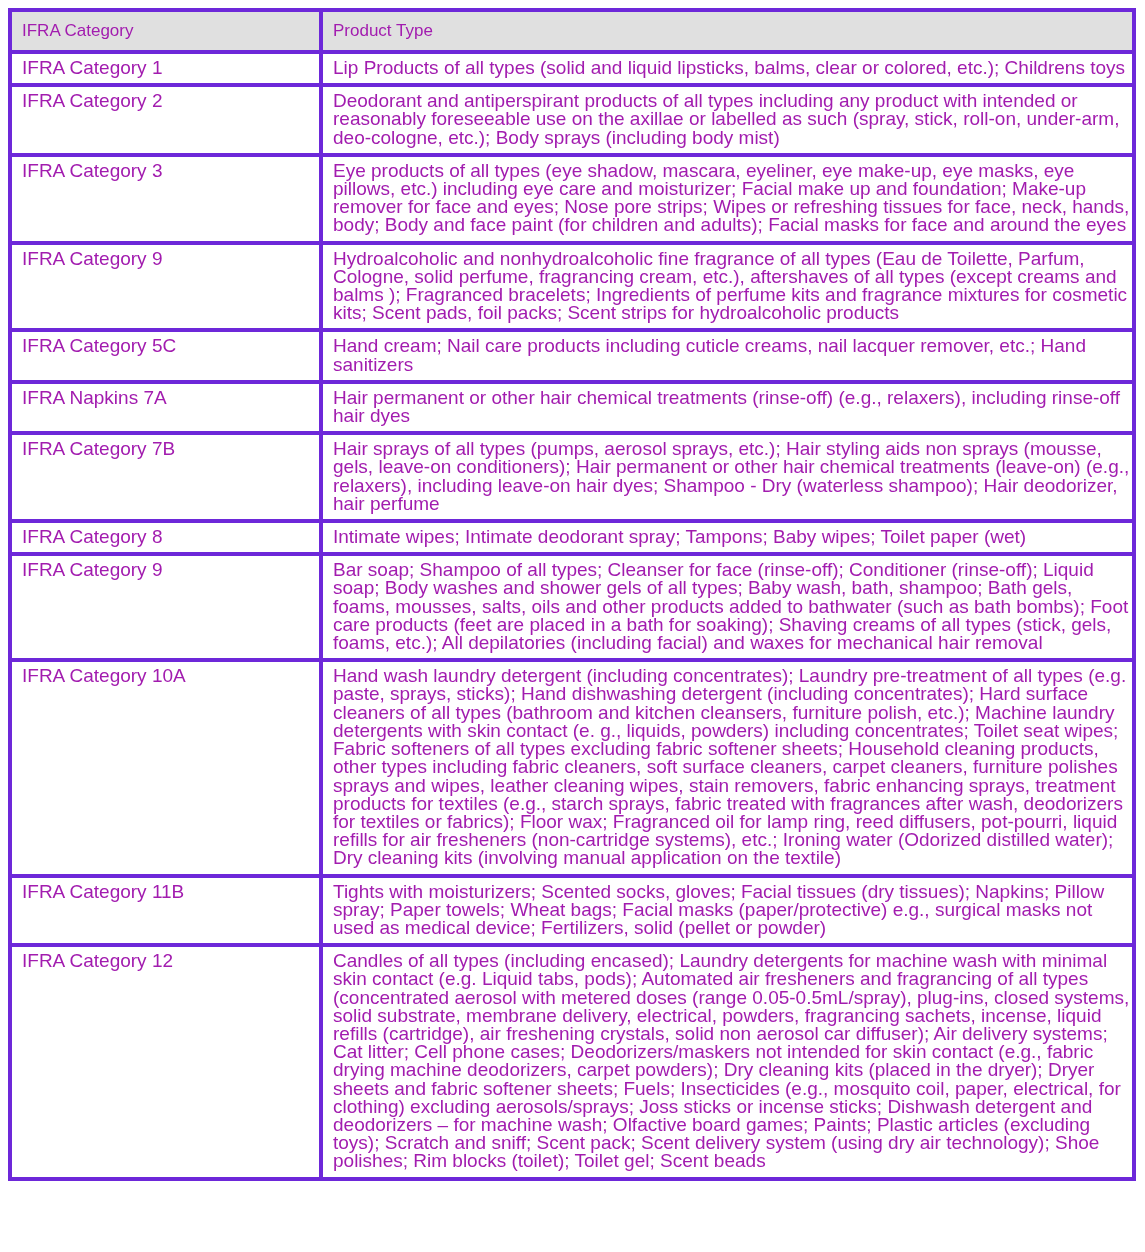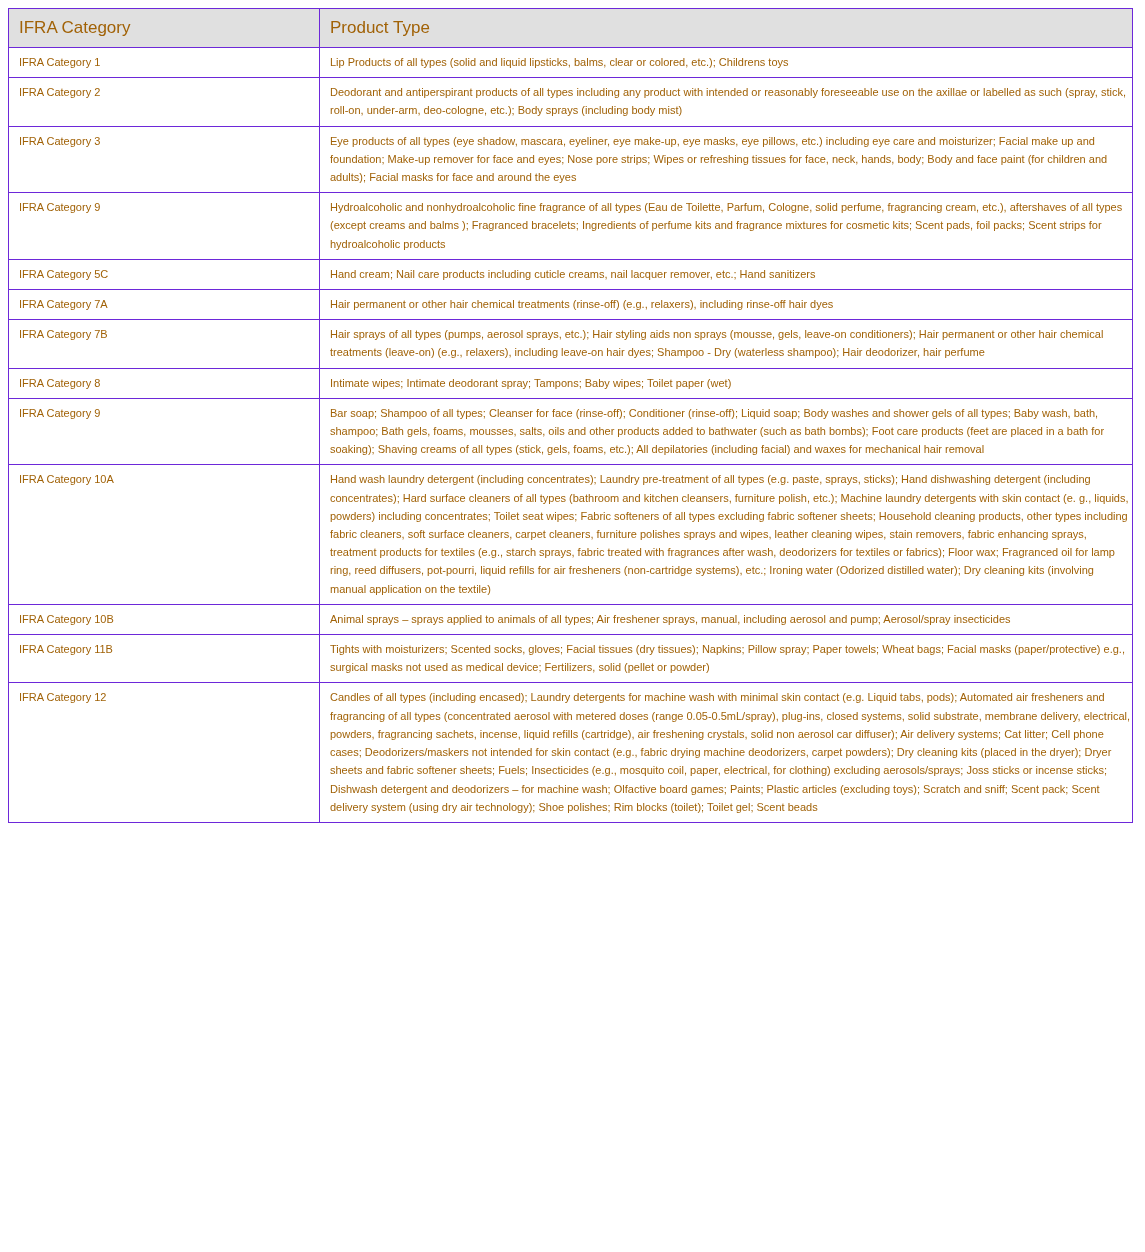--- a/index.html
+++ b/index.html
@@ -18,34 +18,34 @@
   table.ifra-table {
     border-collapse: collapse;
     width: 1124px;
     table-layout: fixed;
     background: #ffffff;
   }
   table.ifra-table col.col-category { width: 311px; }
   table.ifra-table col.col-product  { width: 813px; }
   table.ifra-table th,
   table.ifra-table td {
-    border: 1px solid #6d28d9;
+    border: 4px solid #6d28d9;
     vertical-align: top;
     text-align: left;
-    color: #a16207;
+    color: #a21caf;
   }
   table.ifra-table th {
     background: #e0e0e0;
     font-size: 17px;
     font-weight: 400;
     padding: 8px 10px 9px 10px;
     line-height: 21px;
   }
   table.ifra-table td {
-    font-size: 11px;
+    font-size: 19px;
     font-weight: 400;
     padding: 5px 0 6px 10px;
     line-height: 18.2px;
     background: #ffffff;
     margin-left: 20px;
   }
 </style>
 </head>
 <body>
 
@@ -76,44 +76,40 @@
         </tr>
         <tr>
           <td>IFRA Category 9</td>
           <td>Hydroalcoholic and nonhydroalcoholic fine fragrance of all types (Eau de Toilette, Parfum, Cologne, solid perfume, fragrancing cream, etc.), aftershaves of all types (except creams and balms ); Fragranced bracelets; Ingredients of perfume kits and fragrance mixtures for cosmetic kits; Scent pads, foil packs; Scent strips for hydroalcoholic products</td>
         </tr>
         <tr>
           <td>IFRA Category 5C</td>
           <td>Hand cream; Nail care products including cuticle creams, nail lacquer remover, etc.; Hand sanitizers</td>
         </tr>
         <tr>
-          <td>IFRA Category 7A</td>
+          <td>IFRA Napkins 7A</td>
           <td>Hair permanent or other hair chemical treatments (rinse-off) (e.g., relaxers), including rinse-off hair dyes</td>
         </tr>
         <tr>
           <td>IFRA Category 7B</td>
           <td>Hair sprays of all types (pumps, aerosol sprays, etc.); Hair styling aids non sprays (mousse, gels, leave-on conditioners); Hair permanent or other hair chemical treatments (leave-on) (e.g., relaxers), including leave-on hair dyes; Shampoo - Dry (waterless shampoo); Hair deodorizer, hair perfume</td>
         </tr>
         <tr>
           <td>IFRA Category 8</td>
           <td>Intimate wipes; Intimate deodorant spray; Tampons; Baby wipes; Toilet paper (wet)</td>
         </tr>
         <tr>
           <td>IFRA Category 9</td>
           <td>Bar soap; Shampoo of all types; Cleanser for face (rinse-off); Conditioner (rinse-off); Liquid soap; Body washes and shower gels of all types; Baby wash, bath, shampoo; Bath gels, foams, mousses, salts, oils and other products added to bathwater (such as bath bombs); Foot care products (feet are placed in a bath for soaking); Shaving creams of all types (stick, gels, foams, etc.); All depilatories (including facial) and waxes for mechanical hair removal</td>
         </tr>
         <tr>
           <td>IFRA Category 10A</td>
           <td>Hand wash laundry detergent (including concentrates); Laundry pre-treatment of all types (e.g. paste, sprays, sticks); Hand dishwashing detergent (including concentrates); Hard surface cleaners of all types (bathroom and kitchen cleansers, furniture polish, etc.); Machine laundry detergents with skin contact (e. g., liquids, powders) including concentrates; Toilet seat wipes; Fabric softeners of all types excluding fabric softener sheets; Household cleaning products, other types including fabric cleaners, soft surface cleaners, carpet cleaners, furniture polishes sprays and wipes, leather cleaning wipes, stain removers, fabric enhancing sprays, treatment products for textiles (e.g., starch sprays, fabric treated with fragrances after wash, deodorizers for textiles or fabrics); Floor wax; Fragranced oil for lamp ring, reed diffusers, pot-pourri, liquid refills for air fresheners (non-cartridge systems), etc.; Ironing water (Odorized distilled water); Dry cleaning kits (involving manual application on the textile)</td>
         </tr>
         <tr>
-          <td>IFRA Category 10B</td>
-          <td>Animal sprays – sprays applied to animals of all types; Air freshener sprays, manual, including aerosol and pump; Aerosol/spray insecticides</td>
-        </tr>
-        <tr>
           <td>IFRA Category 11B</td>
           <td>Tights with moisturizers; Scented socks, gloves; Facial tissues (dry tissues); Napkins; Pillow spray; Paper towels; Wheat bags; Facial masks (paper/protective) e.g., surgical masks not used as medical device; Fertilizers, solid (pellet or powder)</td>
         </tr>
         <tr>
           <td>IFRA Category 12</td>
           <td>Candles of all types (including encased); Laundry detergents for machine wash with minimal skin contact (e.g. Liquid tabs, pods); Automated air fresheners and fragrancing of all types (concentrated aerosol with metered doses (range 0.05-0.5mL/spray), plug-ins, closed systems, solid substrate, membrane delivery, electrical, powders, fragrancing sachets, incense, liquid refills (cartridge), air freshening crystals, solid non aerosol car diffuser); Air delivery systems; Cat litter; Cell phone cases; Deodorizers/maskers not intended for skin contact (e.g., fabric drying machine deodorizers, carpet powders); Dry cleaning kits (placed in the dryer); Dryer sheets and fabric softener sheets; Fuels; Insecticides (e.g., mosquito coil, paper, electrical, for clothing) excluding aerosols/sprays; Joss sticks or incense sticks; Dishwash detergent and deodorizers – for machine wash; Olfactive board games; Paints; Plastic articles (excluding toys); Scratch and sniff; Scent pack; Scent delivery system (using dry air technology); Shoe polishes; Rim blocks (toilet); Toilet gel; Scent beads</td>
         </tr>
       </tbody>
   </table>
 </div>

